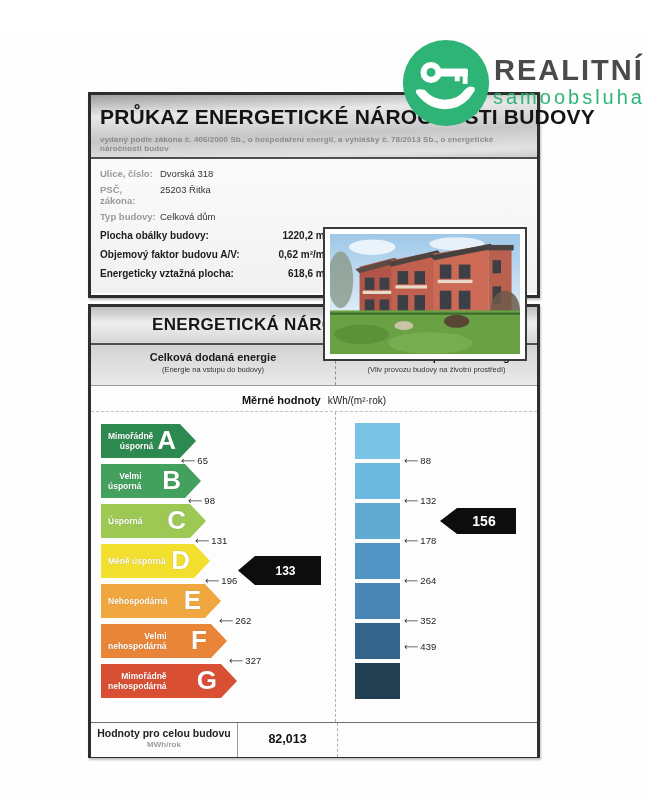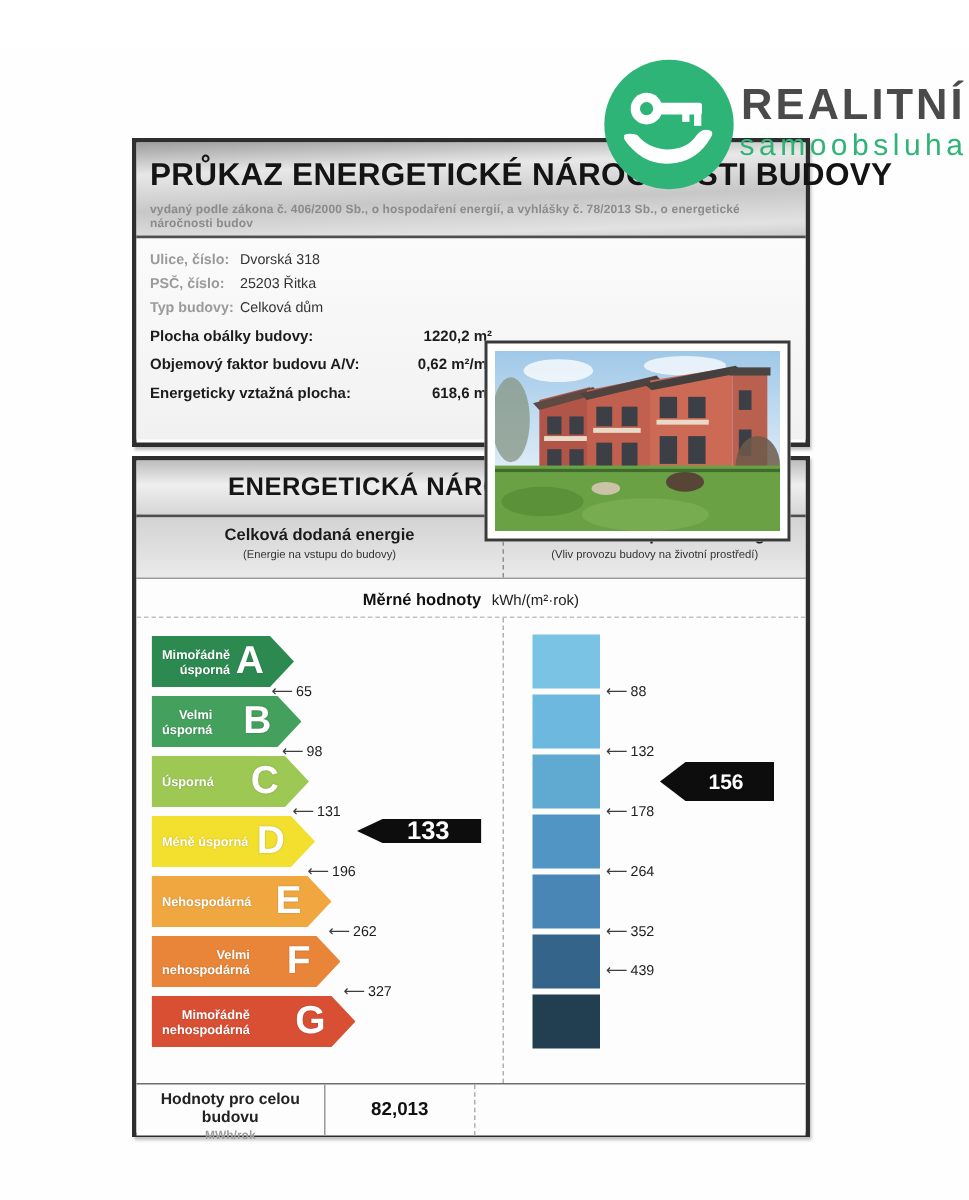--- a/index.html
+++ b/index.html
@@ -67,26 +67,26 @@
     font-size:26px;font-weight:bold;color:#fff;text-shadow:0 0 1px rgba(0,0,0,.3);}
 
   .threshold{position:absolute;font-size:9.5px;color:#1d1d1d;white-space:nowrap;}
   .th-glyph{font-size:10px;color:#3c3c3c;letter-spacing:-1px;margin-right:3px;}
 
   .bar-seg{position:absolute;left:264px;width:45px;height:36px;}
 
   .value-marker{position:absolute;background:#0d0d0d;color:#fff;font-weight:bold;
     display:flex;align-items:center;justify-content:center;
     clip-path:polygon(0 50%, 17px 0, 100% 0, 100% 100%, 17px 100%);padding-left:12px;box-sizing:border-box;}
-  .marker-left{left:147px;top:134px;width:83px;height:16px;font-size:17px;}
+  .marker-left{left:147px;top:144px;width:83px;height:29px;font-size:12px;}
   .marker-right{left:349px;top:96px;width:76px;height:26px;font-size:14px;}
 
   .footer-row{display:flex;height:34px;border-top:1px solid #6e6e6e;background:#fdfdfd;}
   .foot-cell{box-sizing:border-box;}
-  .foot-label-cell{width:126px;border-right:1px solid #9a9a9a;text-align:center;padding-top:4px;}
+  .foot-label-cell{width:147px;border-right:1px solid #9a9a9a;text-align:center;padding-top:4px;}
   .foot-label{font-size:10.5px;font-weight:bold;color:#222;}
   .foot-unit{font-size:8px;font-weight:bold;color:#9f9f9f;margin-top:1px;}
   .foot-val-left{width:100px;border-right:1px dashed #b0b0b0;text-align:center;
     line-height:32px;font-size:12.5px;font-weight:bold;color:#111;}
   .foot-val-right{flex:1;text-align:center;padding-left:88px;line-height:32px;
     font-size:12.5px;font-weight:bold;color:#111;}
 </style>
 </head>
 <body>
 
@@ -113,21 +113,21 @@
       <div class="doc-title">PRŮKAZ ENERGETICKÉ NÁROČNOSTI BUDOVY</div>
       <div class="doc-subtitle">vydaný podle zákona č. 406/2000 Sb., o hospodaření energií, a vyhlášky č. 78/2013 Sb., o energetické náročnosti budov</div>
     </div>
     <div class="info-area">
       <div class="info-fields">
           <div class="f-row plain">
             <span class="f-label">Ulice, číslo:</span>
             <span class="f-value">Dvorská 318</span>
           </div>
           <div class="f-row plain">
-            <span class="f-label">PSČ, číslo:</span>
+            <span class="f-label">PSČ, zákona:</span>
             <span class="f-value">25203 Řitka</span>
           </div>
           <div class="f-row plain">
             <span class="f-label">Typ budovy:</span>
             <span class="f-value">Celková dům</span>
           </div>
           <div class="f-row bold">
             <span class="f-label">Plocha obálky budovy:</span>
             <span class="f-value">1220,2 m²</span>
           </div>

